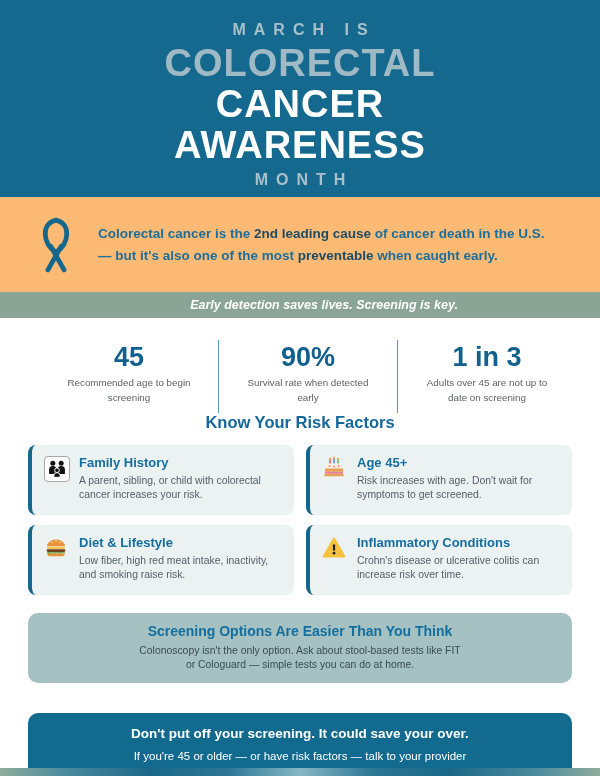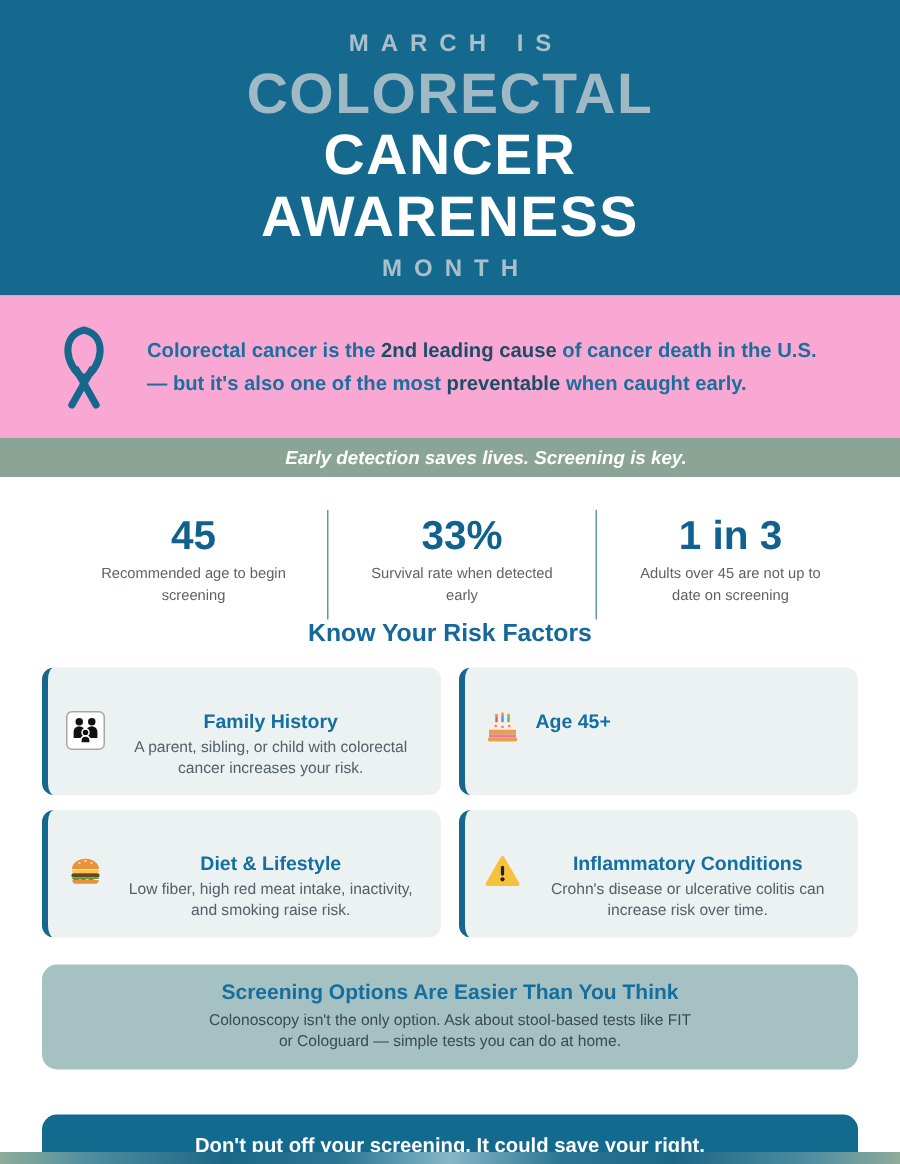--- a/index.html
+++ b/index.html
@@ -8,39 +8,39 @@
 
   
   .hero { height: 197px; background: #16698e; text-align: center; padding-top: 21px; }
   .hero-eyebrow { color: #a9c0ca; font-size: 16px; font-weight: bold; letter-spacing: 8px; text-indent: 8px; }
   .hero-title { font-size: 38px; font-weight: bold; line-height: 41px; letter-spacing: 1px; }
   .hero-title.muted { color: #9fbac5; margin-top: 4px; }
   .hero-title.white { color: #ffffff; }
   .hero-eyebrow.bottom { margin-top: 5px; }
 
   
-  .intro { height: 95px; background: #f9a8d4; display: flex; align-items: center; padding: 0 34px; gap: 20px; }
+  .intro { height: 95px; background: #fdba74; display: flex; align-items: center; padding: 0 34px; gap: 20px; }
   .ribbon-wrap { flex: 0 0 auto; width: 44px; height: 64px; }
   .intro-text { font-size: 13.5px; font-weight: bold; line-height: 1.6; color: #1b6f9c; }
   .intro-text .dark { color: #1c4c66; }
 
   
   .banner { height: 26px; line-height: 26px; background: #8aa495; color: #ffffff; text-align: center; font-size: 12.5px; font-weight: bold; font-style: italic; padding-left: 48px; }
 
   
   .stats { display: flex; padding: 22px 24px 0 40px; }
   .stat { flex: 1; text-align: center; padding: 2px 6px 8px 6px; }
   .stat + .stat { border-left: 1px solid #5f97b2; }
   .stat-value { color: #11618f; font-size: 27px; font-weight: bold; line-height: 30px; margin-bottom: 4px; }
   .stat-label { color: #5b6369; font-size: 9.8px; line-height: 1.5; max-width: 128px; margin: 0 auto; }
 
   
   .risk-heading { text-align: center; color: #15689b; font-size: 16.5px; font-weight: bold; }
   .cards { display: grid; grid-template-columns: 1fr 1fr; gap: 10px 12px; padding: 0 28px; margin-top: 13px; }
-  .card { background: #ecf1f2; border-left: 4px solid #16678d; border-radius: 8px; min-height: 70px; padding: 28px 12px 10px 12px; display: flex; gap: 9px; align-items: flex-start; text-align: center; }
+  .card { background: #ecf1f2; border-left: 4px solid #16678d; border-radius: 8px; min-height: 70px; padding: 10px 12px 10px 12px; display: flex; gap: 9px; align-items: flex-start; }
   .card-icon { flex: 0 0 auto; width: 26px; height: 26px; margin-top: 1px; }
   .icon-box { width: 26px; height: 26px; background: #ffffff; border: 1px solid #a7a7a7; border-radius: 4px; display: flex; align-items: center; justify-content: center; }
   .card-title { color: #146fa0; font-size: 13px; font-weight: bold; line-height: 16px; margin-bottom: 3px; }
   .card-body { color: #52616b; font-size: 10.4px; line-height: 14px; }
 
   
   .screening { margin: 18px 28px 0 28px; background: #a5c1c2; border-radius: 10px; text-align: center; padding: 10px 20px 11px 20px; }
   .screening-title { color: #146f9f; font-size: 14px; font-weight: bold; line-height: 17px; margin-bottom: 4px; }
   .screening-body { color: #3c4b53; font-size: 10.4px; line-height: 14px; max-width: 330px; margin: 0 auto; }
 
@@ -80,21 +80,21 @@
   </div>
 
   <div class="banner">Early detection saves lives. Screening is key.</div>
 
   <div class="stats">
     <div class="stat">
       <div class="stat-value">45</div>
       <div class="stat-label">Recommended age to begin screening</div>
     </div>
     <div class="stat">
-      <div class="stat-value">33%</div>
+      <div class="stat-value">90%</div>
       <div class="stat-label">Survival rate when detected early</div>
     </div>
     <div class="stat">
       <div class="stat-value">1 in 3</div>
       <div class="stat-label">Adults over 45 are not up to date on screening</div>
     </div>
   </div>
 
   <div class="risk-heading">Know Your Risk Factors</div>
 
@@ -130,20 +130,21 @@
           <circle cx="7.5" cy="10" r="0.9" fill="#e87ba0"></circle>
           <circle cx="12" cy="10.6" r="0.9" fill="#e87ba0"></circle>
           <circle cx="16.5" cy="10" r="0.9" fill="#e87ba0"></circle>
           <rect x="3" y="12.5" width="18" height="3.2" fill="#e8a04e"></rect>
           <rect x="3" y="15.7" width="18" height="2" fill="#e87ba0"></rect>
           <rect x="2.2" y="17.7" width="19.6" height="2.6" rx="1.2" fill="#e8a04e"></rect>
         </svg>
       </div>
       <div>
         <div class="card-title">Age 45+</div>
+        <div class="card-body">Risk increases with age. Don't wait for symptoms to get screened.</div>
       </div>
     </div>
 
     <div class="card">
       <div class="card-icon">
         <svg width="24" height="24" viewBox="0 0 24 24" xmlns="http://www.w3.org/2000/svg">
           <path d="M3,10.3 a9,6.8 0 0 1 18,0 z" fill="#e8923a"></path>
           <circle cx="8" cy="6.3" r="0.7" fill="#fde8c8"></circle>
           <circle cx="12" cy="5" r="0.7" fill="#fde8c8"></circle>
           <circle cx="16" cy="6.3" r="0.7" fill="#fde8c8"></circle>
@@ -174,19 +175,19 @@
     </div>
 
   </div>
 
   <div class="screening">
     <div class="screening-title">Screening Options Are Easier Than You Think</div>
     <div class="screening-body">Colonoscopy isn't the only option. Ask about stool-based tests like FIT or Cologuard — simple tests you can do at home.</div>
   </div>
 
   <div class="cta">
-    <div class="cta-title">Don't put off your screening. It could save your right.</div>
+    <div class="cta-title">Don't put off your screening. It could save your over.</div>
     <div class="cta-body">If you're 45 or older — or have risk factors — talk to your provider today about which screening is right for you.</div>
   </div>
 
   <div class="footer-strip"></div>
 
 </div>
 
 </body></html>

